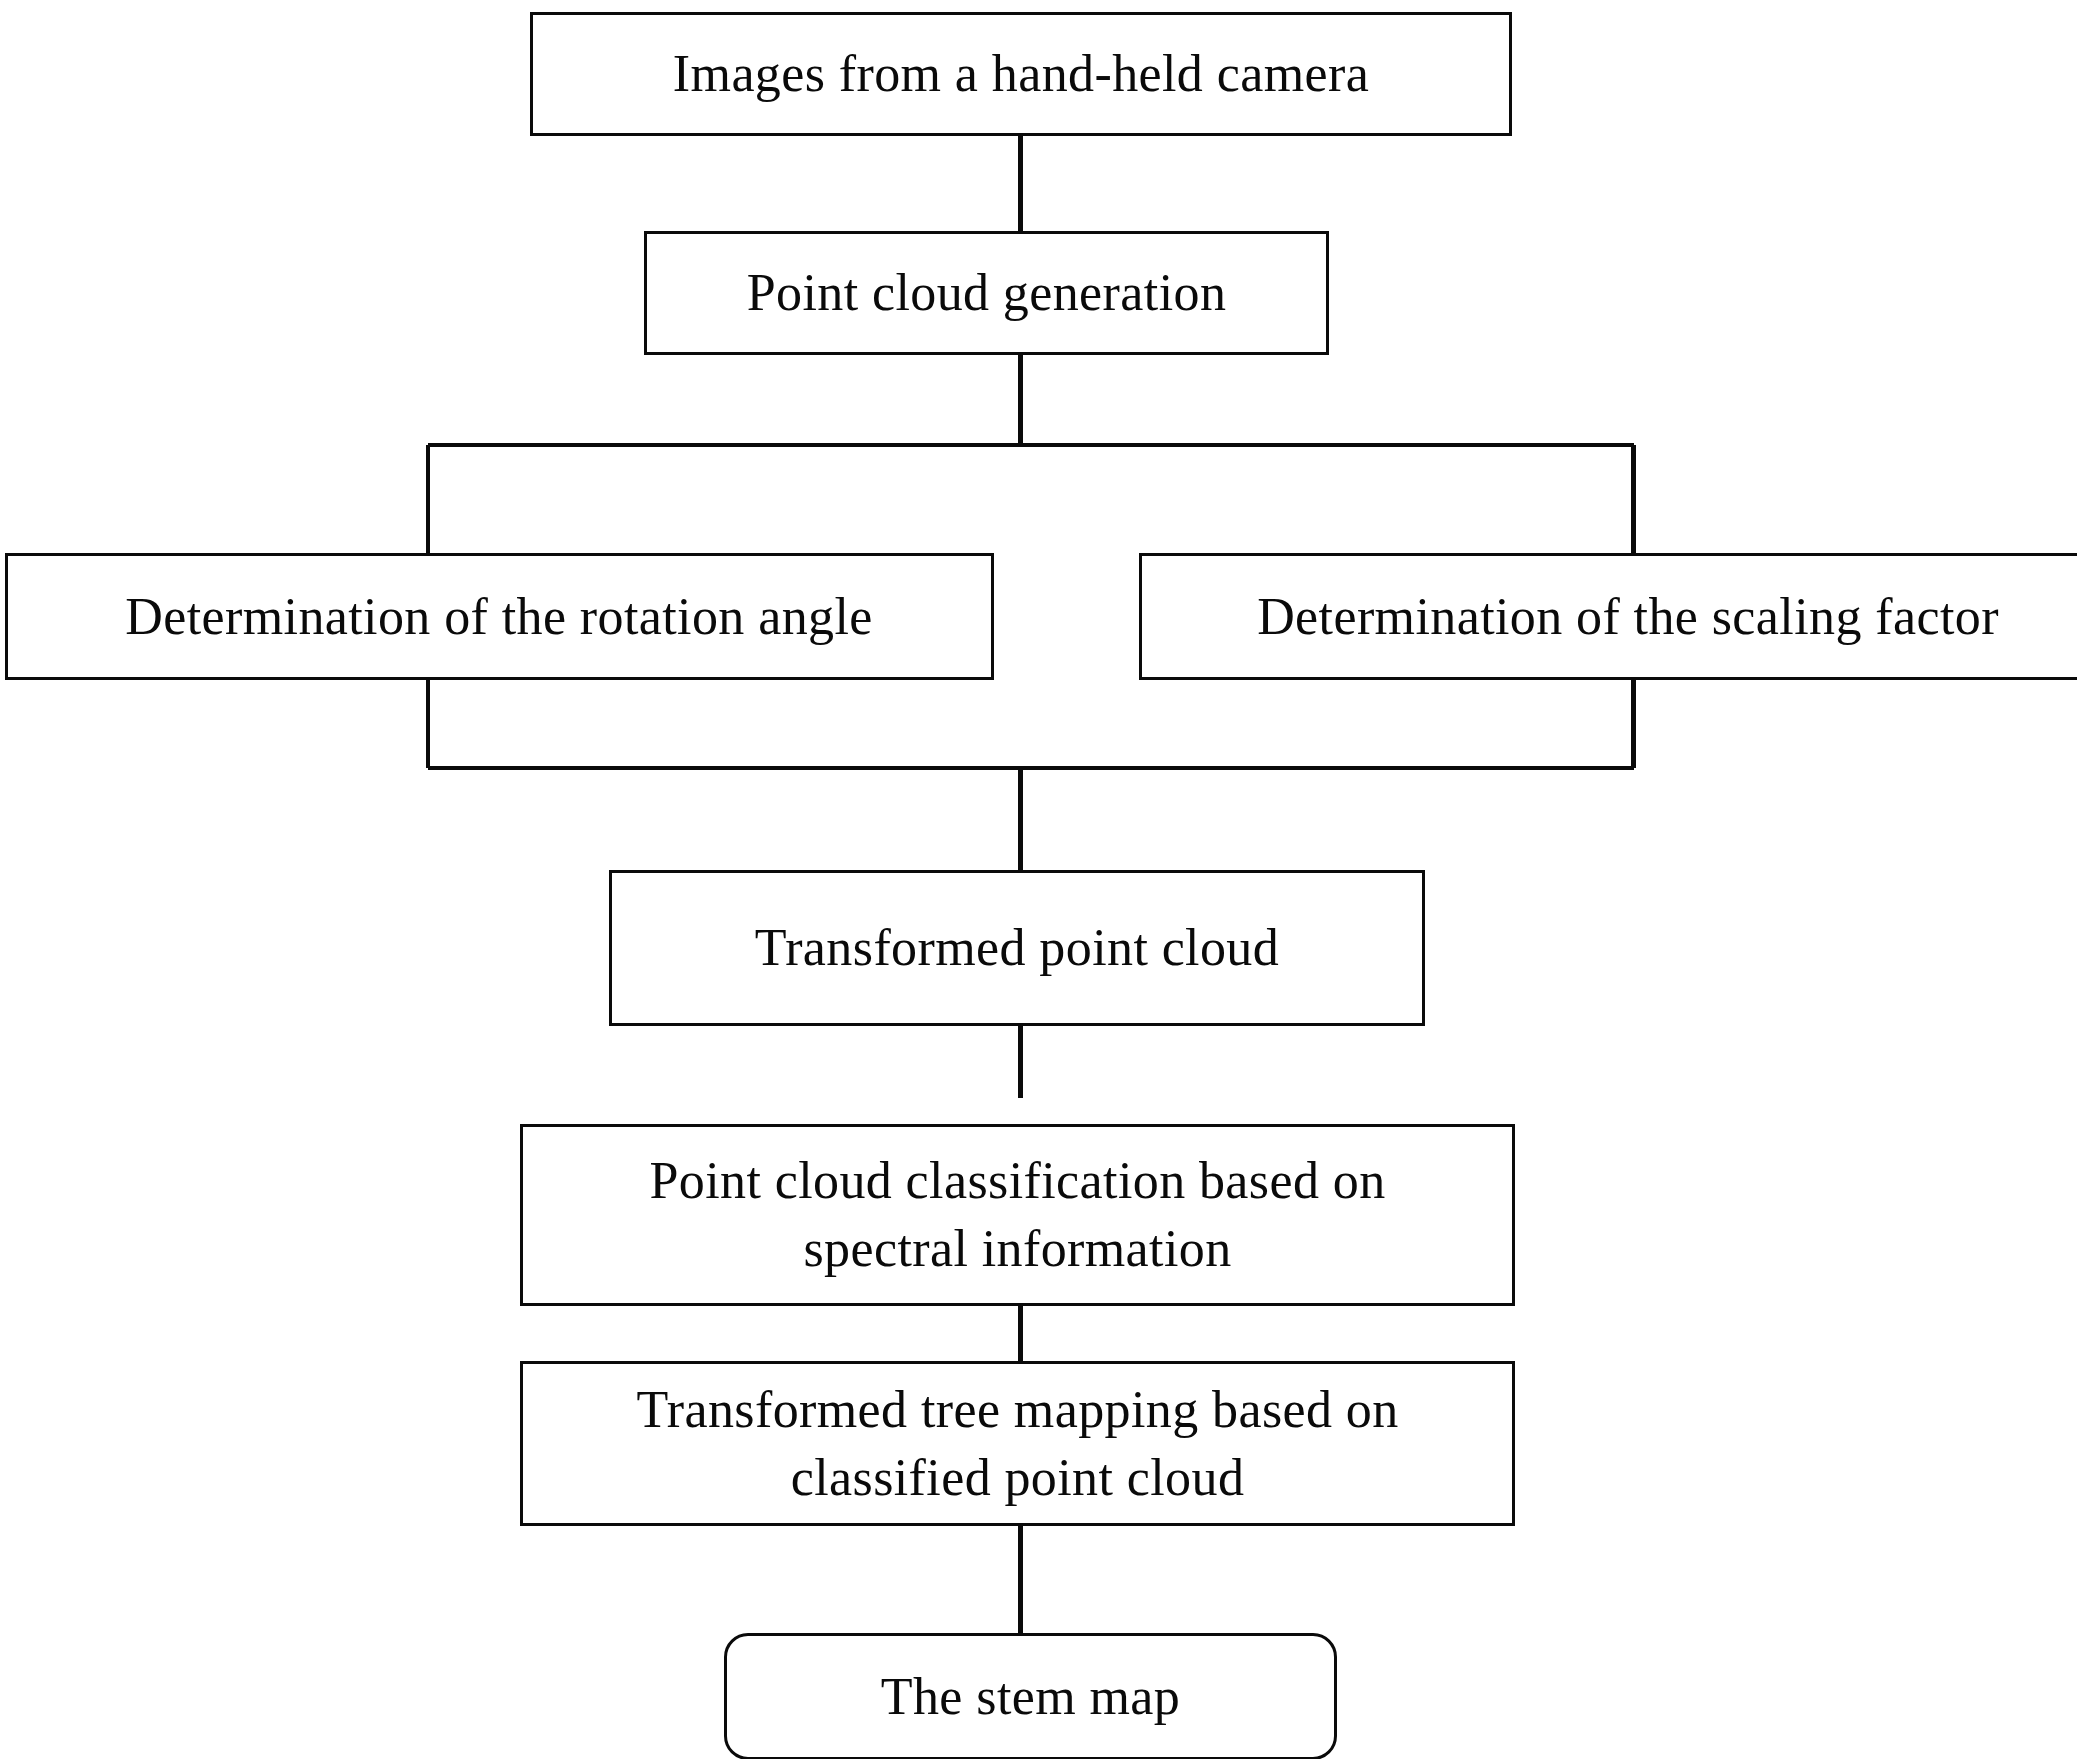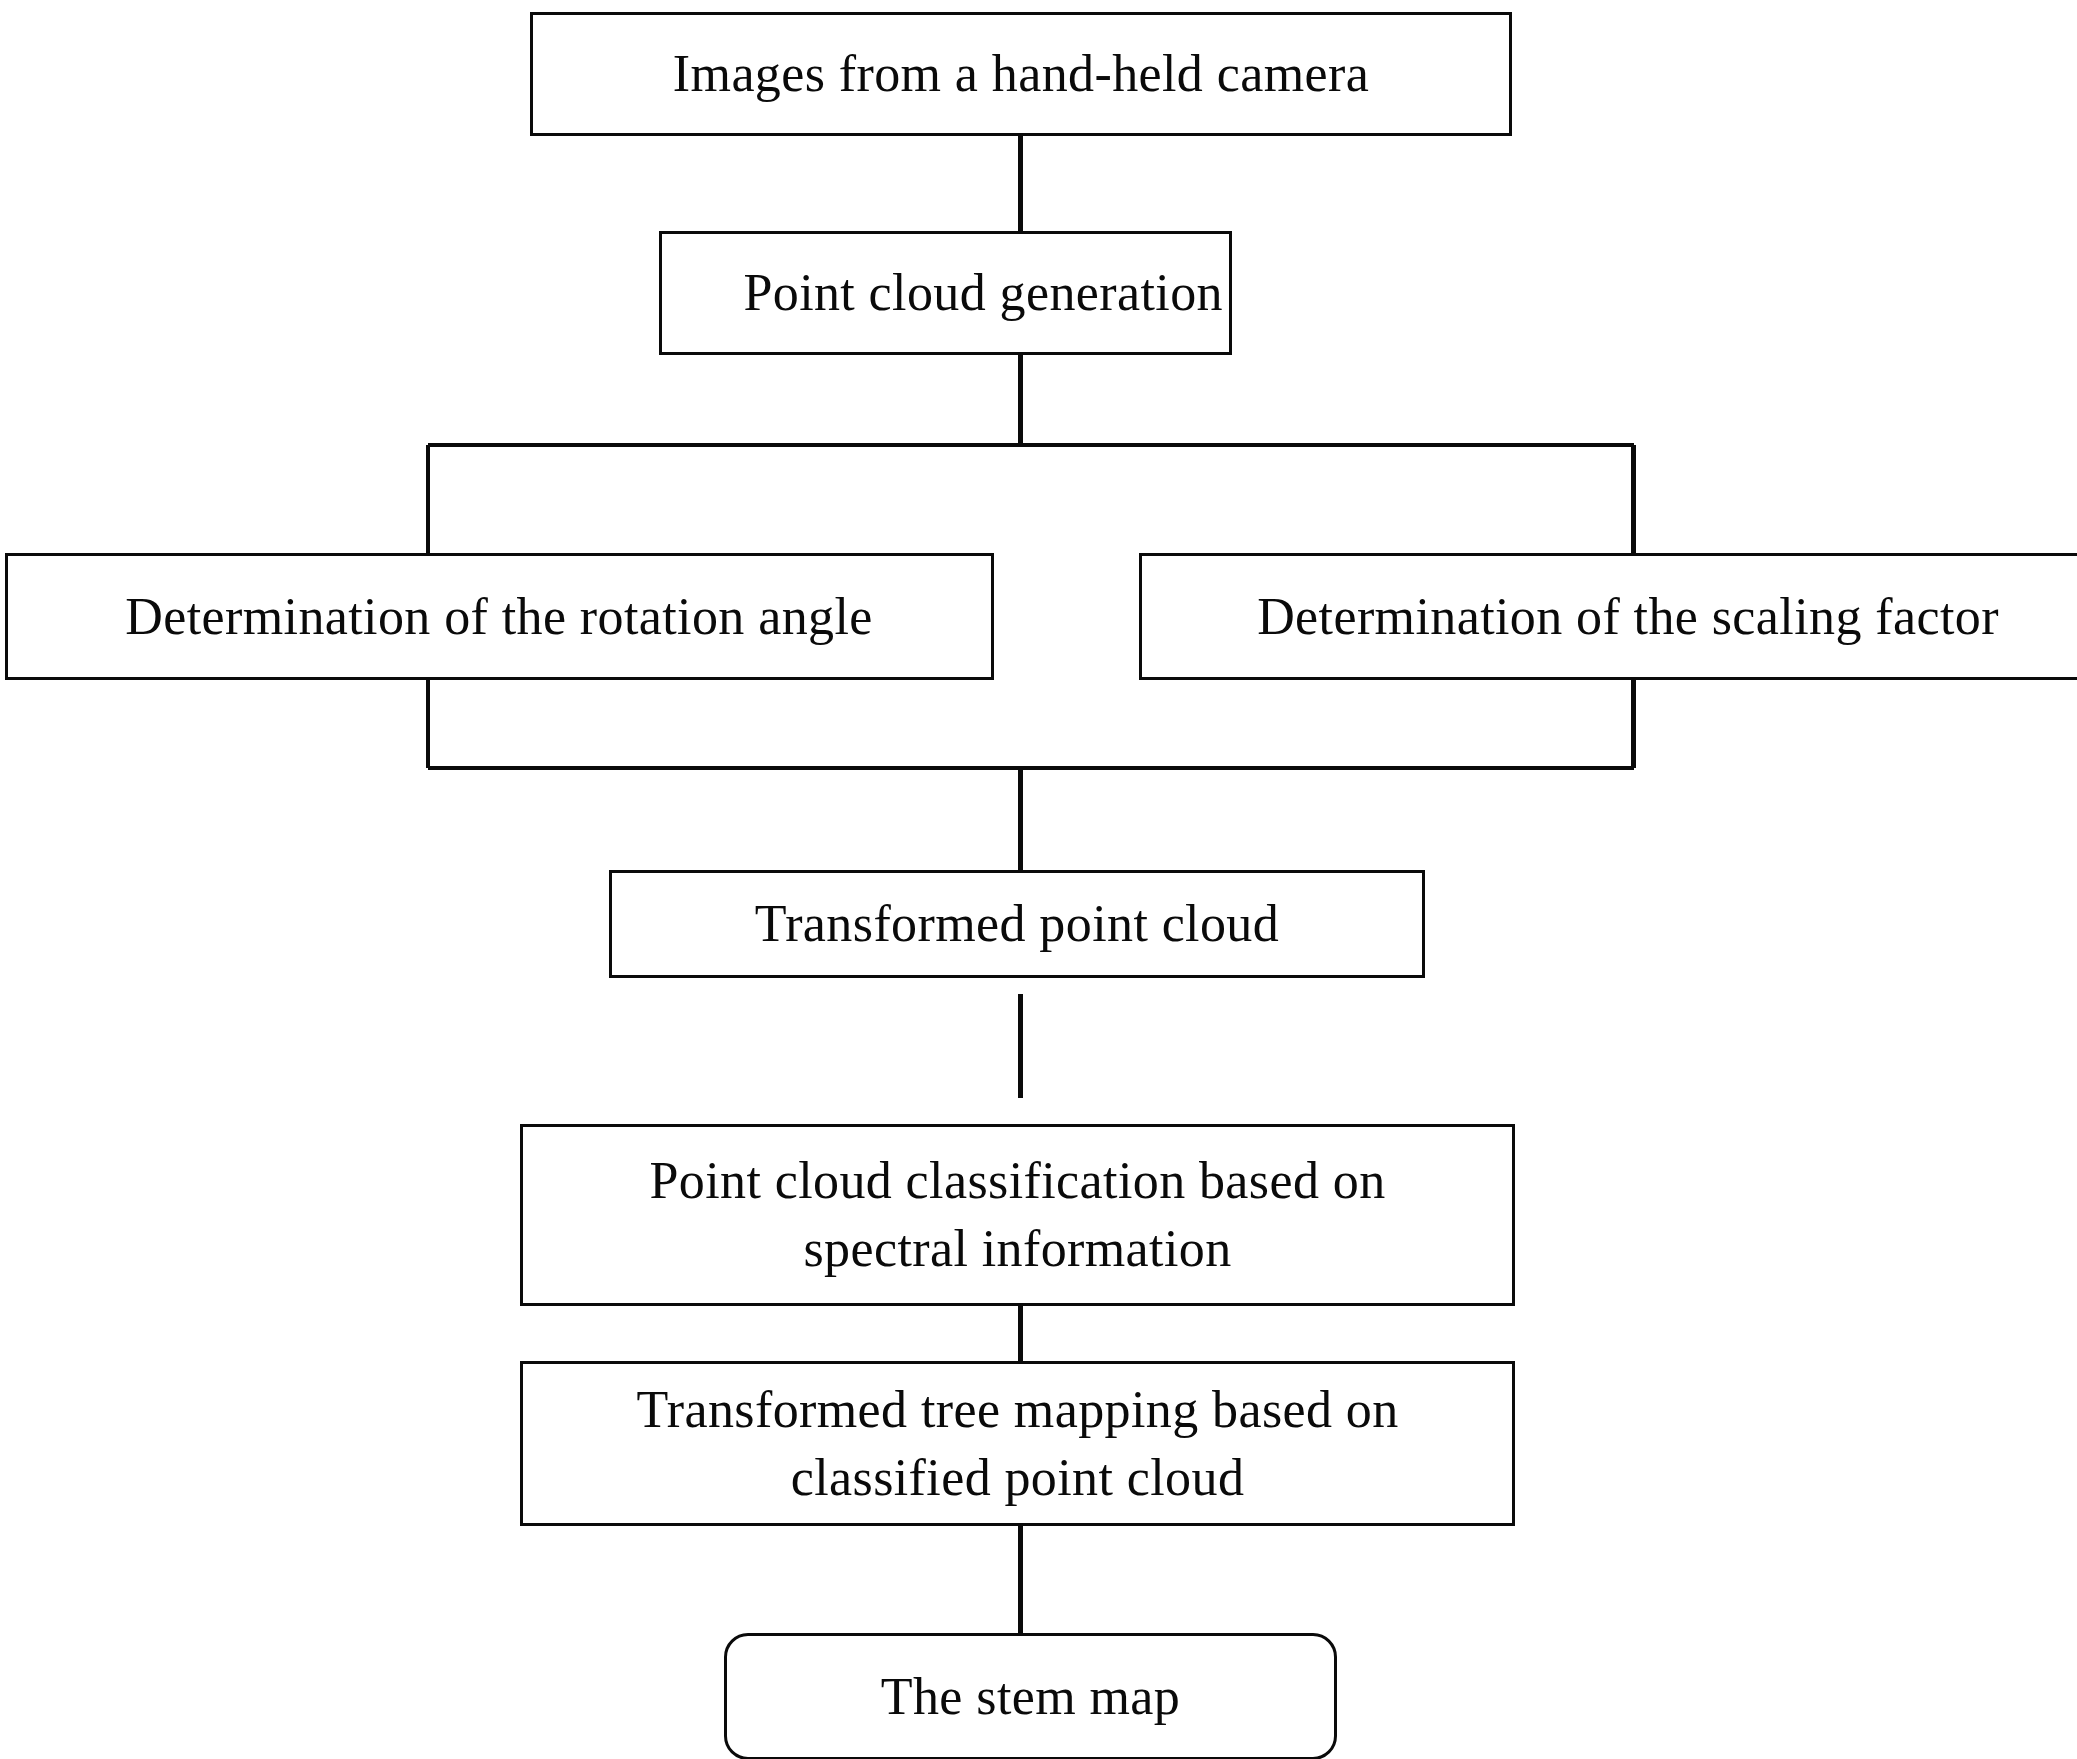--- a/index.html
+++ b/index.html
@@ -71,33 +71,33 @@
       <line x1="1128" y1="1394" x2="1128" y2="1507"></line>
 
       <line x1="1128" y1="1687" x2="1128" y2="1807"></line>
     </g>
   </svg>
 
   <div class="node" style="left:530px; top:11.8px; width:982px; height:124px;">
     <span class="txt">Images from a hand-held camera</span>
   </div>
 
-  <div class="node" style="left:659px; top:231px; width:573px; height:124px;justify-content:flex-end;">
+  <div class="node" style="left:644px; top:231px; width:685px; height:124px;">
     <span class="txt">Point cloud generation</span>
   </div>
 
   <div class="node" style="left:4.5px; top:553px; width:989px; height:127px;">
     <span class="txt">Determination of the rotation angle</span>
   </div>
 
   <div class="node" style="left:1095px; top:553px; width:978px; height:127px;margin-left:44px;">
     <span class="txt">Determination of the scaling factor</span>
   </div>
 
-  <div class="node" style="left:609px; top:870px; width:816px; height:108px;">
+  <div class="node" style="left:609px; top:870px; width:816px; height:156px;">
     <span class="txt">Transformed point cloud</span>
   </div>
 
   <div class="node two-line" style="left:520px; top:1124px; width:995px; height:182px;">
     <span class="txt">Point cloud classification based on
 spectral information</span>
   </div>
 
   <div class="node two-line" style="left:520px; top:1361px; width:995px; height:165px;">
     <span class="txt">Transformed tree mapping based on

